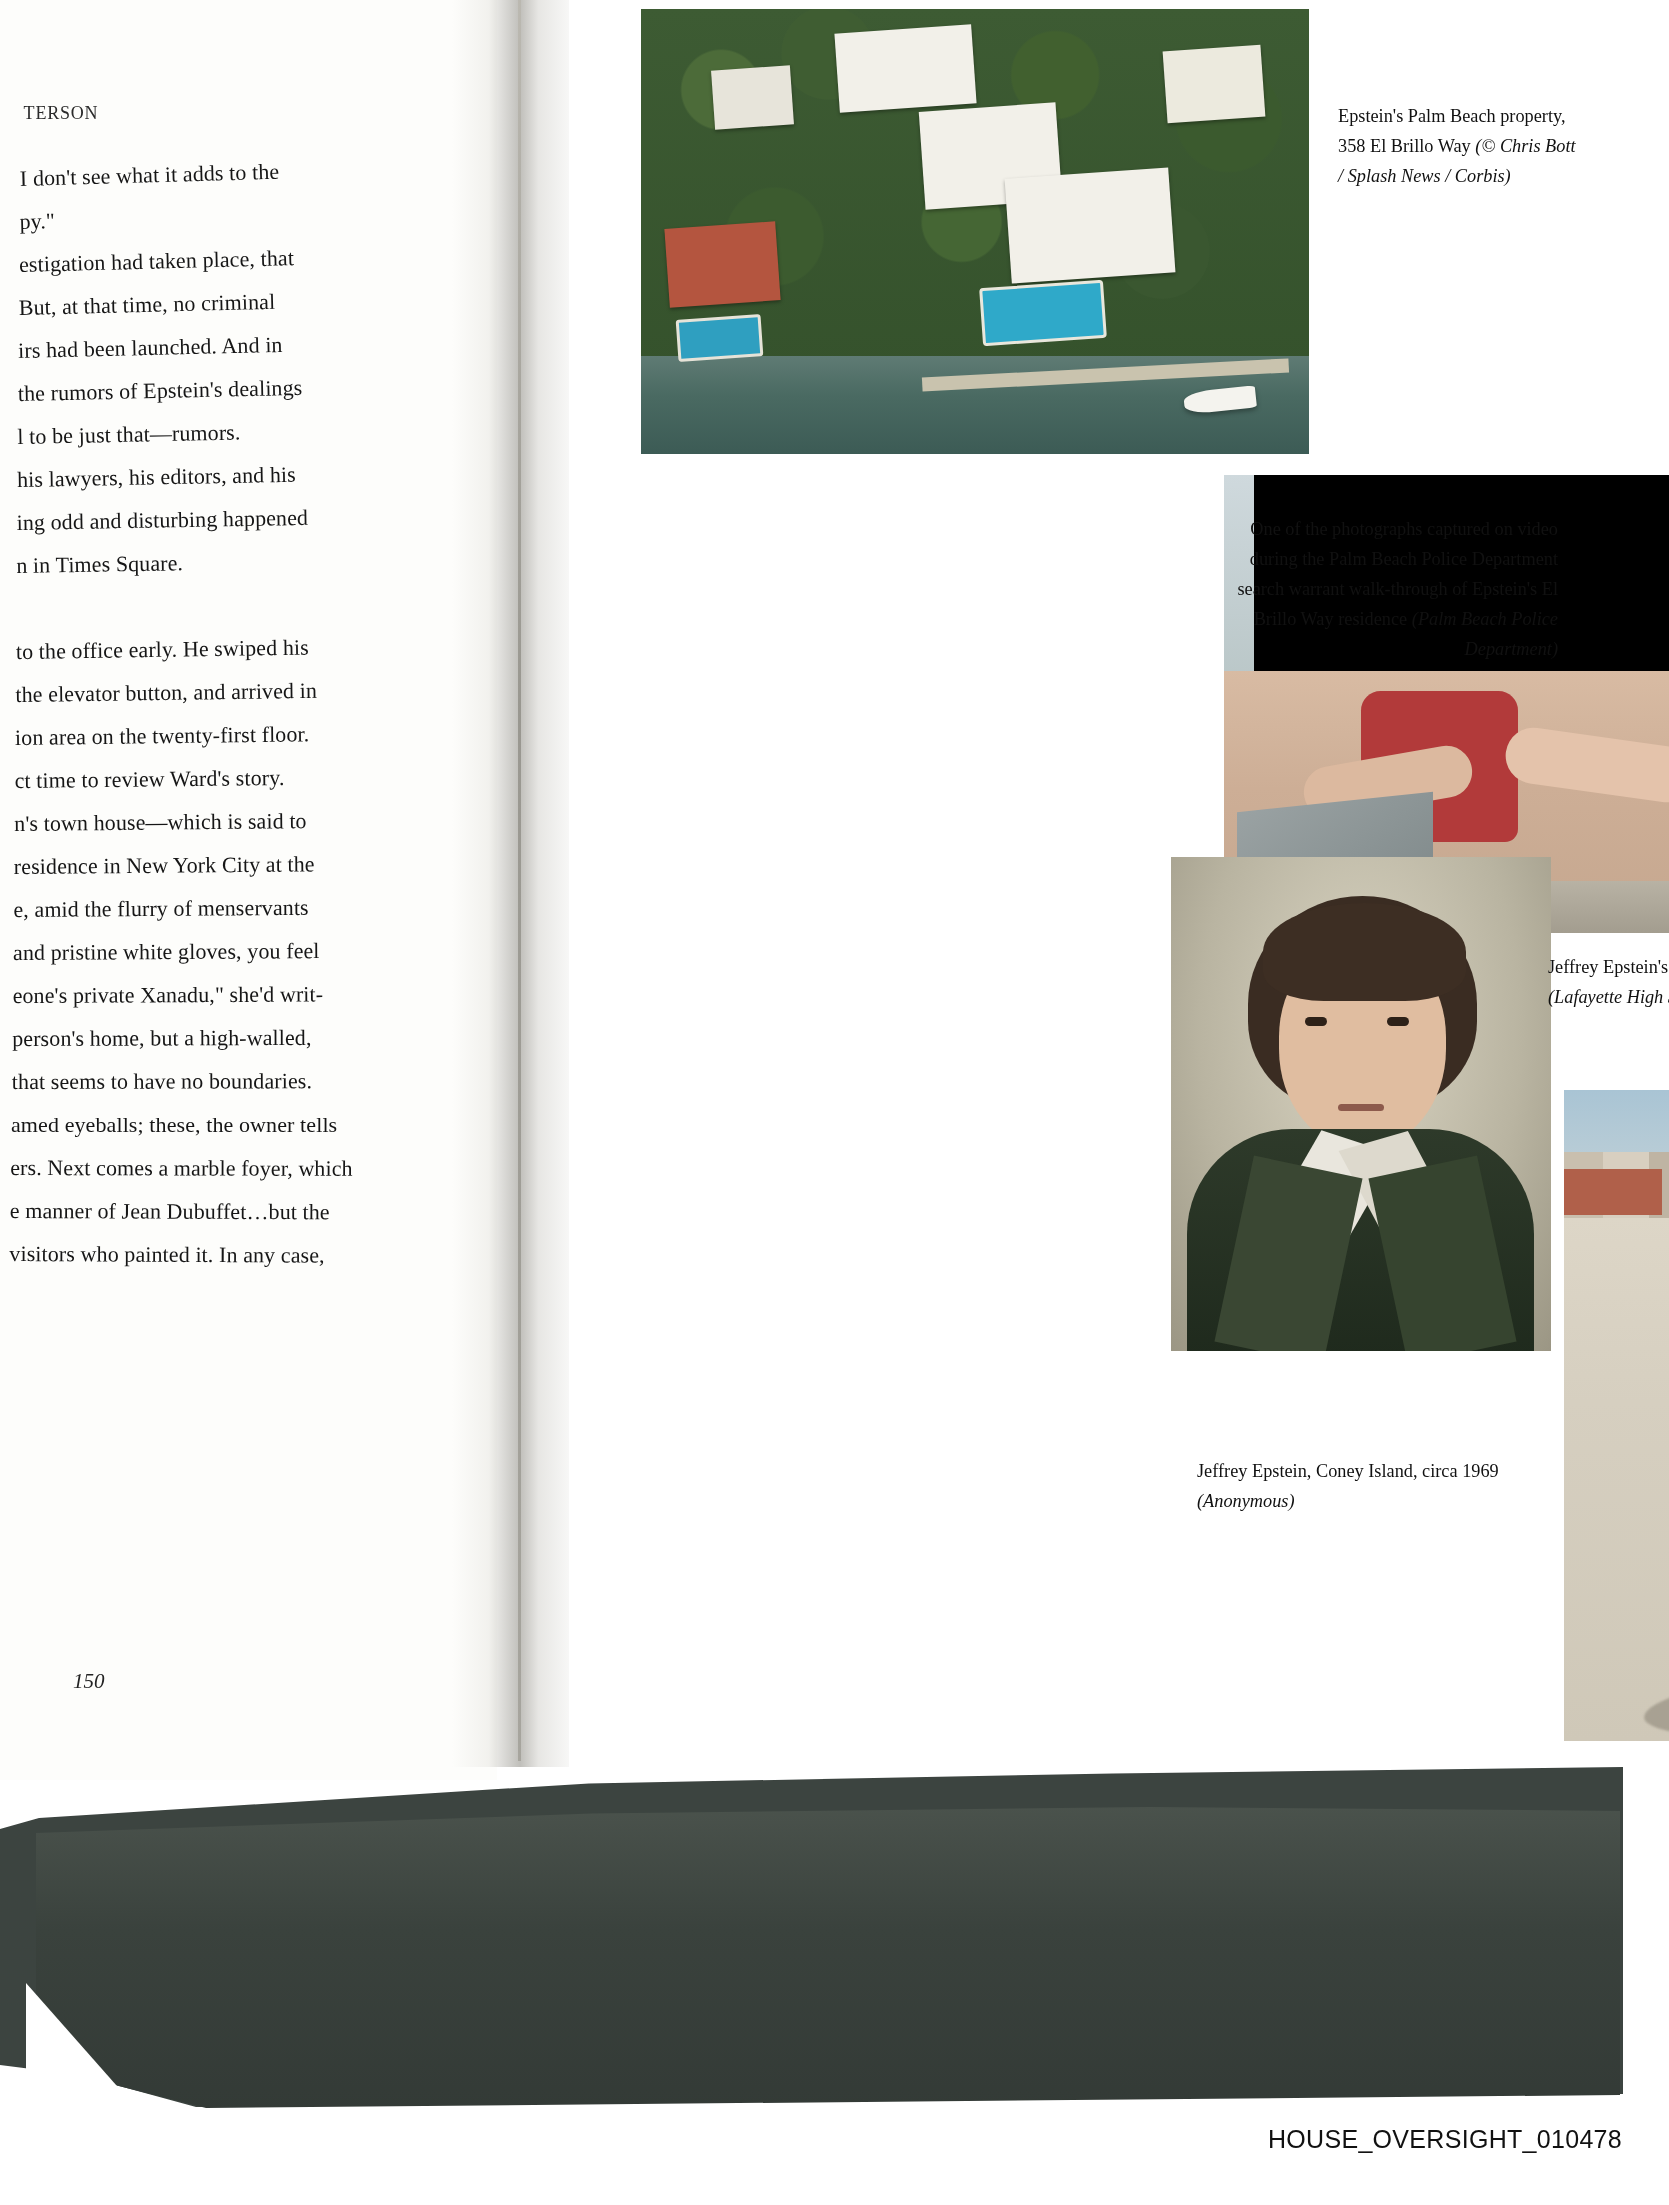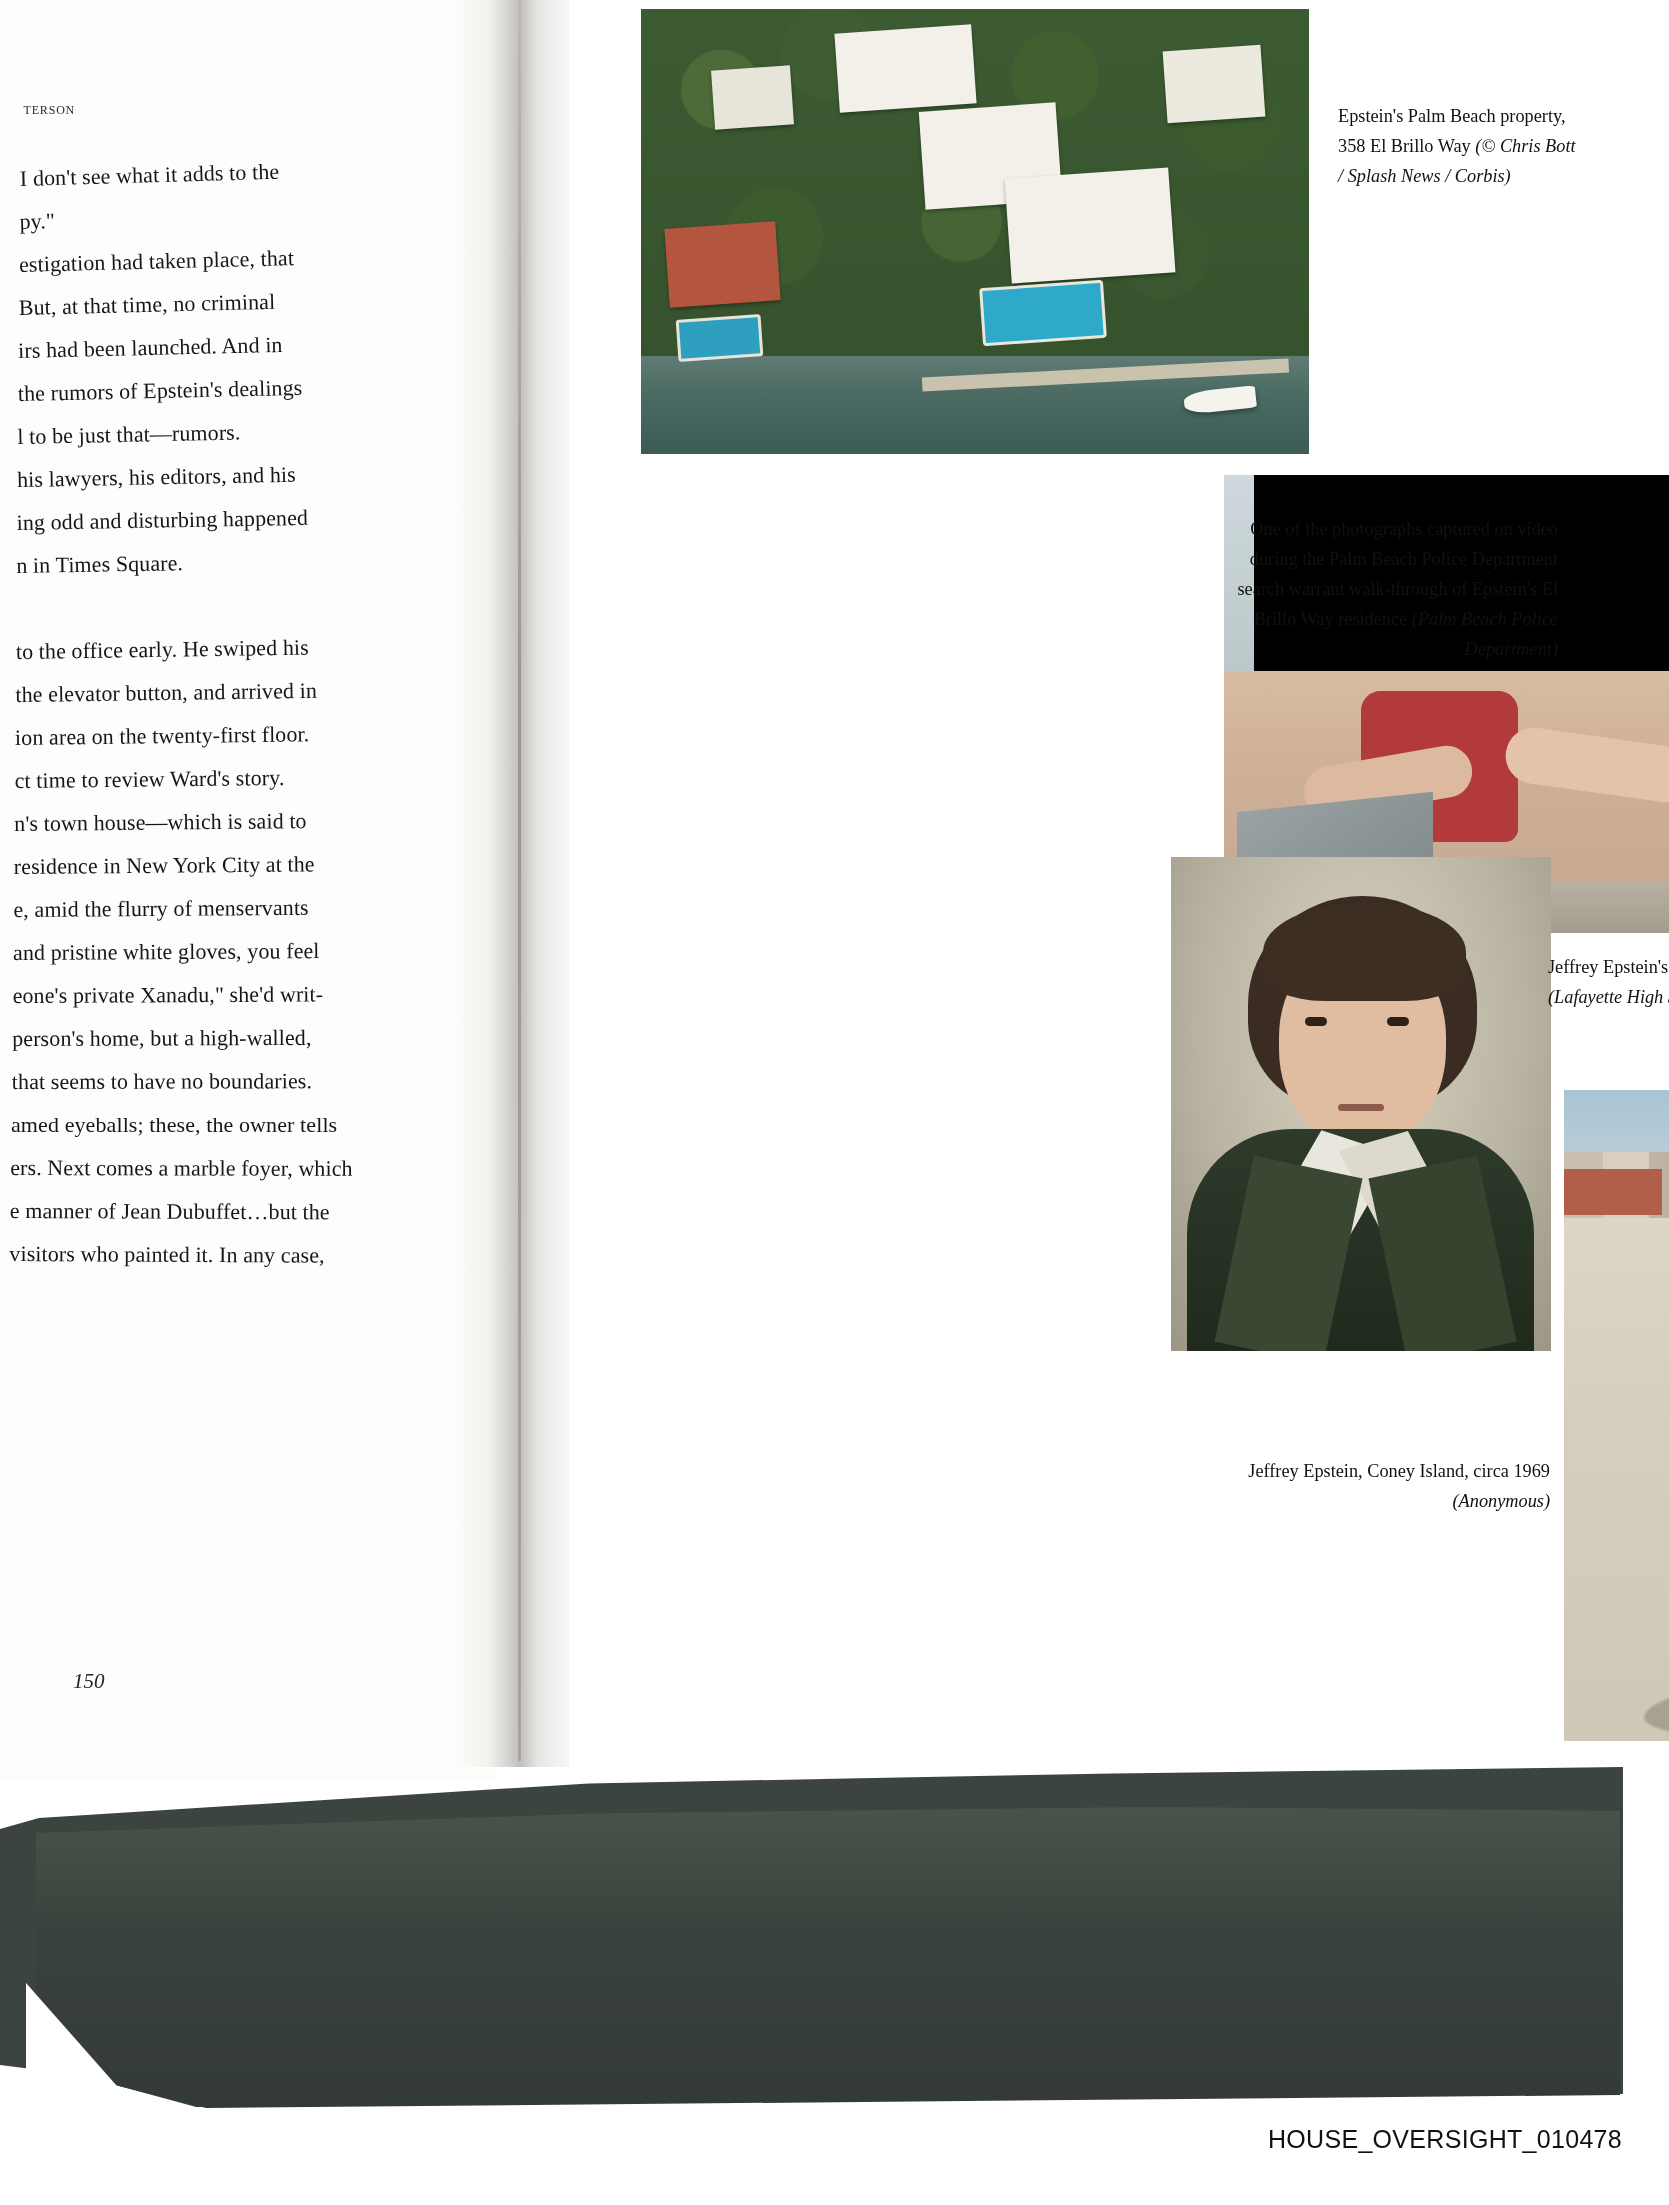--- a/index.html
+++ b/index.html
@@ -31,21 +31,21 @@
     top: 0;
     width: 497px;
     height: 1780px;
     background: #fdfdfb;
   }
 
   .running-head {
     position: absolute;
     left: 23.6px;
     top: 103px;
-    font-size: 12px;
+    font-size: 18px;
     letter-spacing: 0.8px;
     font-variant: small-caps;
     color: #2a2a2a;
     font-family: "Liberation Serif", serif;
     white-space: nowrap;
   }
 
   .verso-body {
     position: absolute;
     left: 11.8px;
@@ -342,21 +342,20 @@
   }
 
   .cap-beach {
     position: absolute;
     left: 628px;
     top: 1456px;
     width: 353px;
     font-size: 18.3px;
     line-height: 30px;
     color: #111;
-    text-align: right;
   }
 
   .cap em, .cap i { font-style: italic; }
 
   
   .scan-dark {
     position: absolute;
     left: 0;
     top: 1767px;
     width: 1669px;

